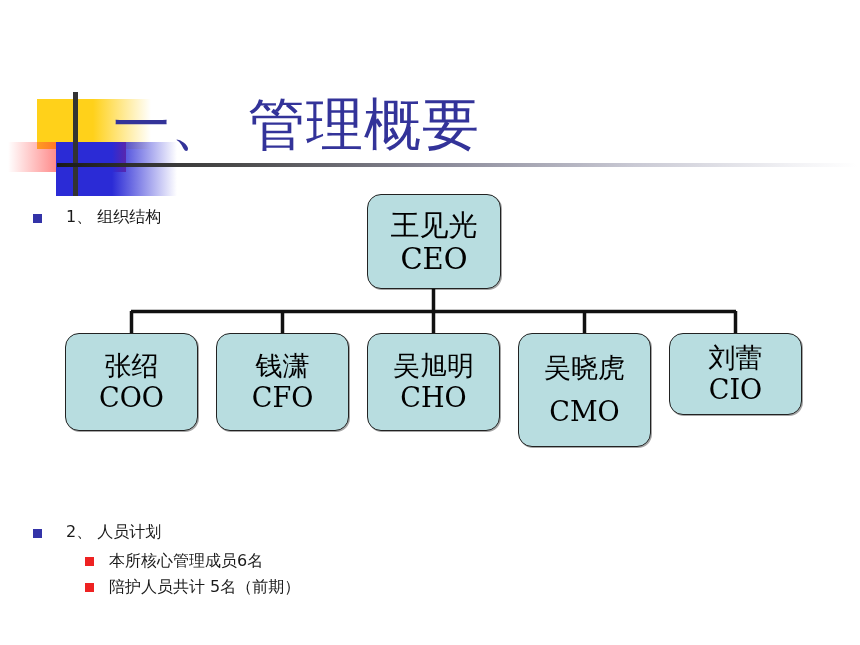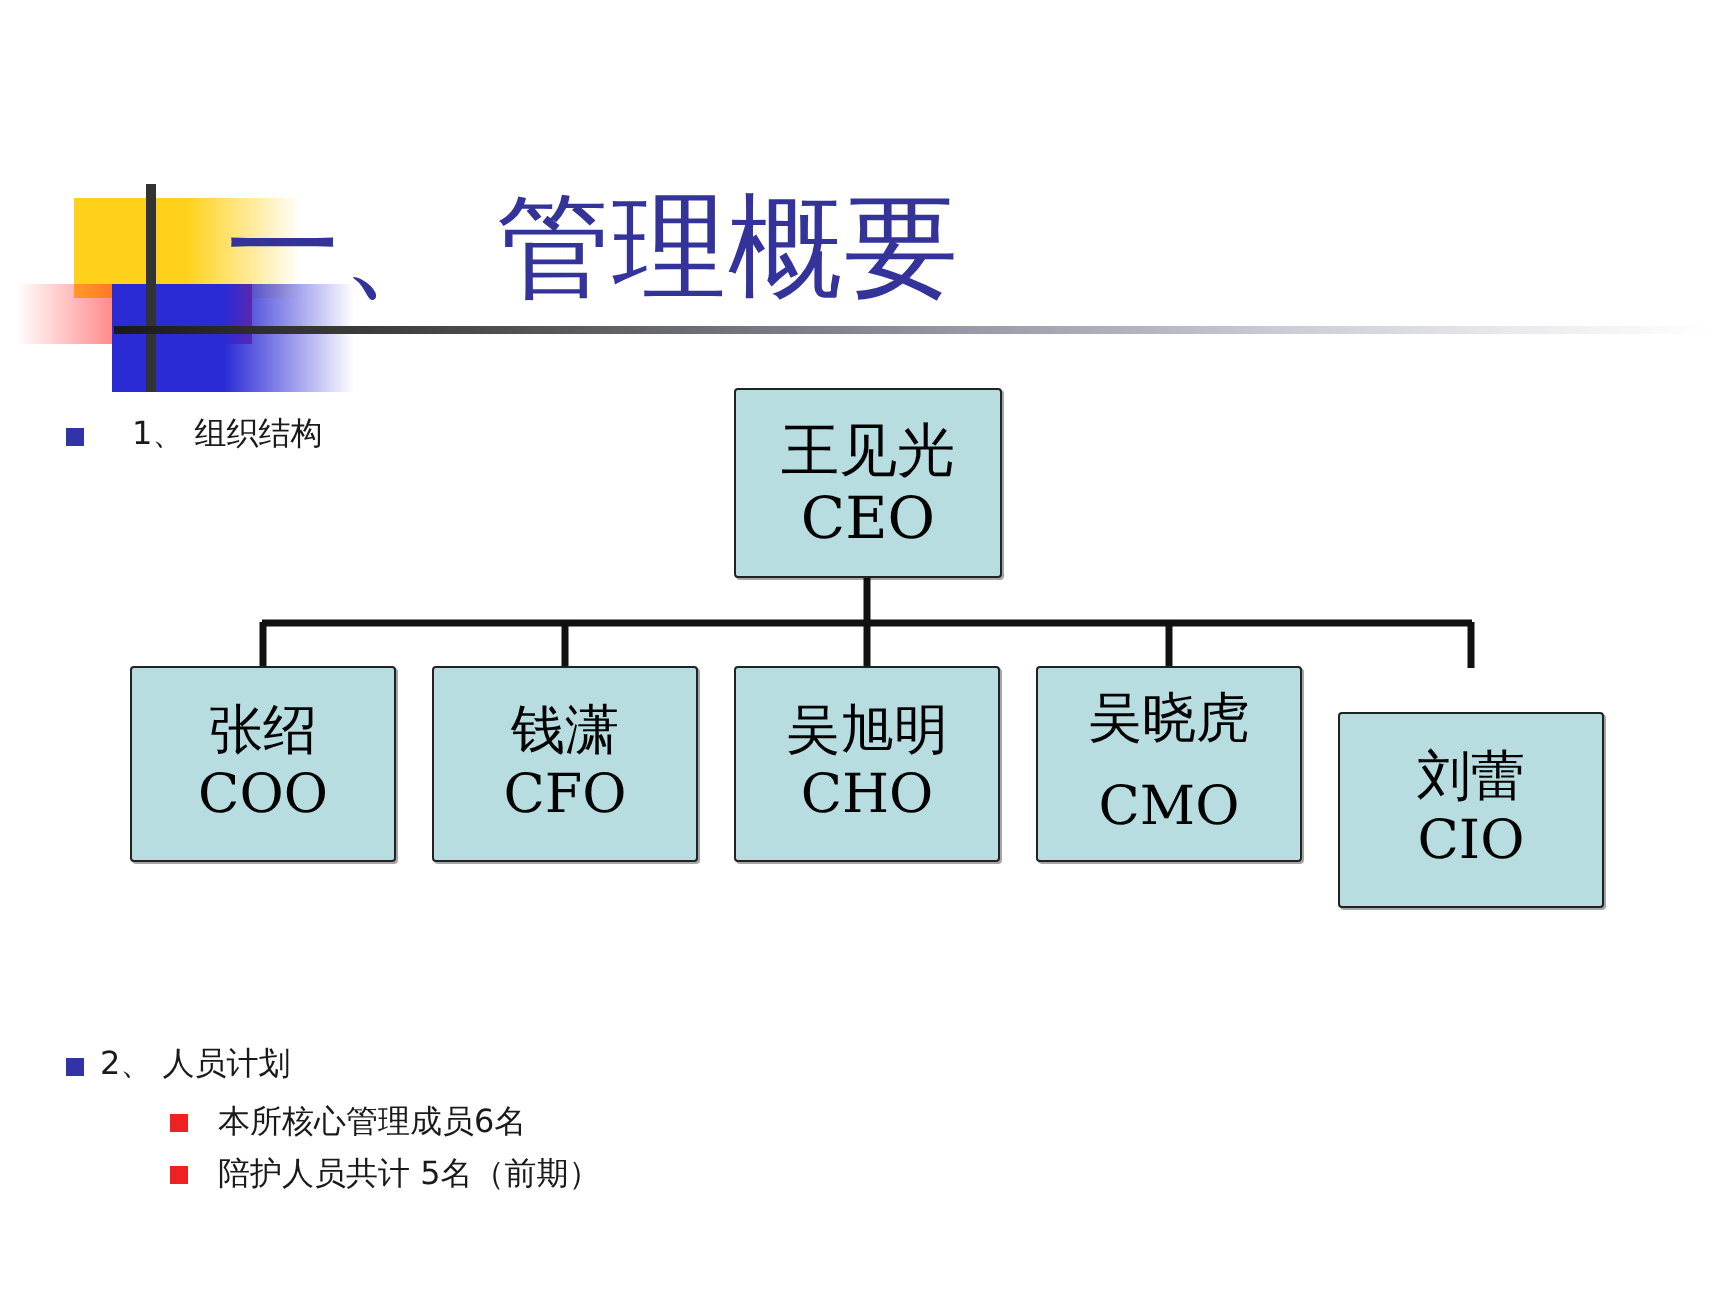--- a/index.html
+++ b/index.html
@@ -125,21 +125,21 @@
   .b1 { left: 33px; top: 206px; }
   .b1 .txt {
     margin-left: 24px;
     font-size: 16px;
     color: #1a1a1a;
     line-height: 22px;
     white-space: nowrap;
   }
   .b2 { left: 33px; top: 521px; }
   .b2 .txt {
-    margin-left: 8px;
+    margin-left: 24px;
     font-size: 16px;
     color: #1a1a1a;
     line-height: 22px;
     white-space: nowrap;
   }
   .b3 { left: 85px; top: 551px; }
   .b4 { left: 85px; top: 577px; }
   .b3 .txt, .b4 .txt {
     margin-left: 15px;
     font-size: 16px;
@@ -157,21 +157,21 @@
     height: 645px;
     pointer-events: none;
   }
   .org-svg { position: absolute; left: 0; top: 0; }
 
   .node {
     position: absolute;
     box-sizing: border-box;
     background: #B8DDE0;
     border: 1.6px solid #222222;
-    border-radius: 2px;
+    border-radius: 14px;
     display: flex;
     flex-direction: column;
     align-items: center;
     justify-content: center;
     text-align: center;
     pointer-events: auto;
     box-shadow: 1px 1px 0 rgba(0,0,0,0.35);
   }
   .node .nm {
     font-family: "DejaVu Serif", "Liberation Serif", serif;
@@ -188,22 +188,22 @@
     white-space: nowrap;
   }
   .node-ceo {
     left: 367px; top: 194px; width: 134px; height: 95px;
   }
   .node-ceo .nm { font-size: 29px; line-height: 34px; }
   .node-ceo .rl { font-size: 29px; line-height: 34px; }
   .node-l0 { left: 65px;  top: 333px; width: 133px; height: 98px; }
   .node-l1 { left: 216px; top: 333px; width: 133px; height: 98px; }
   .node-l2 { left: 367px; top: 333px; width: 133px; height: 98px; }
-  .node-l3 { left: 518px; top: 333px; width: 133px; height: 98px; gap: 12px; }
-  .node-l4 { left: 669px; top: 333px; width: 133px; height: 98px; margin-top: 23px; }
+  .node-l3 { left: 518px; top: 333px; width: 133px; height: 114px; gap: 12px; }
+  .node-l4 { left: 669px; top: 333px; width: 133px; height: 82px; }
 </style>
 </head>
 <body>
 
 <div class="deco">
   <div class="deco-yellow"></div>
   <div class="deco-yellow-fade"></div>
   <div class="deco-red-fade"></div>
   <div class="deco-red"></div>
   <div class="deco-blue"></div>

